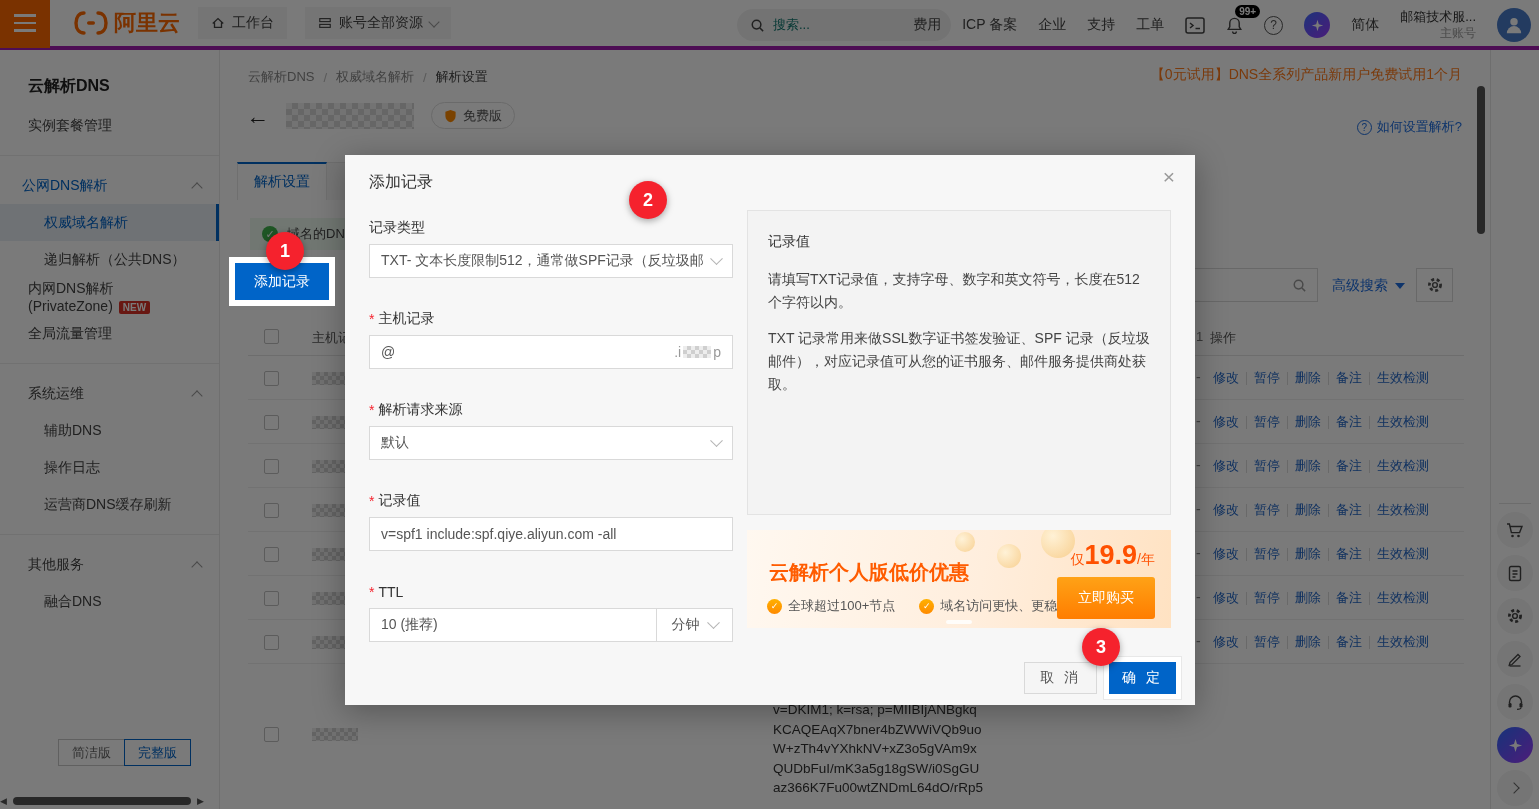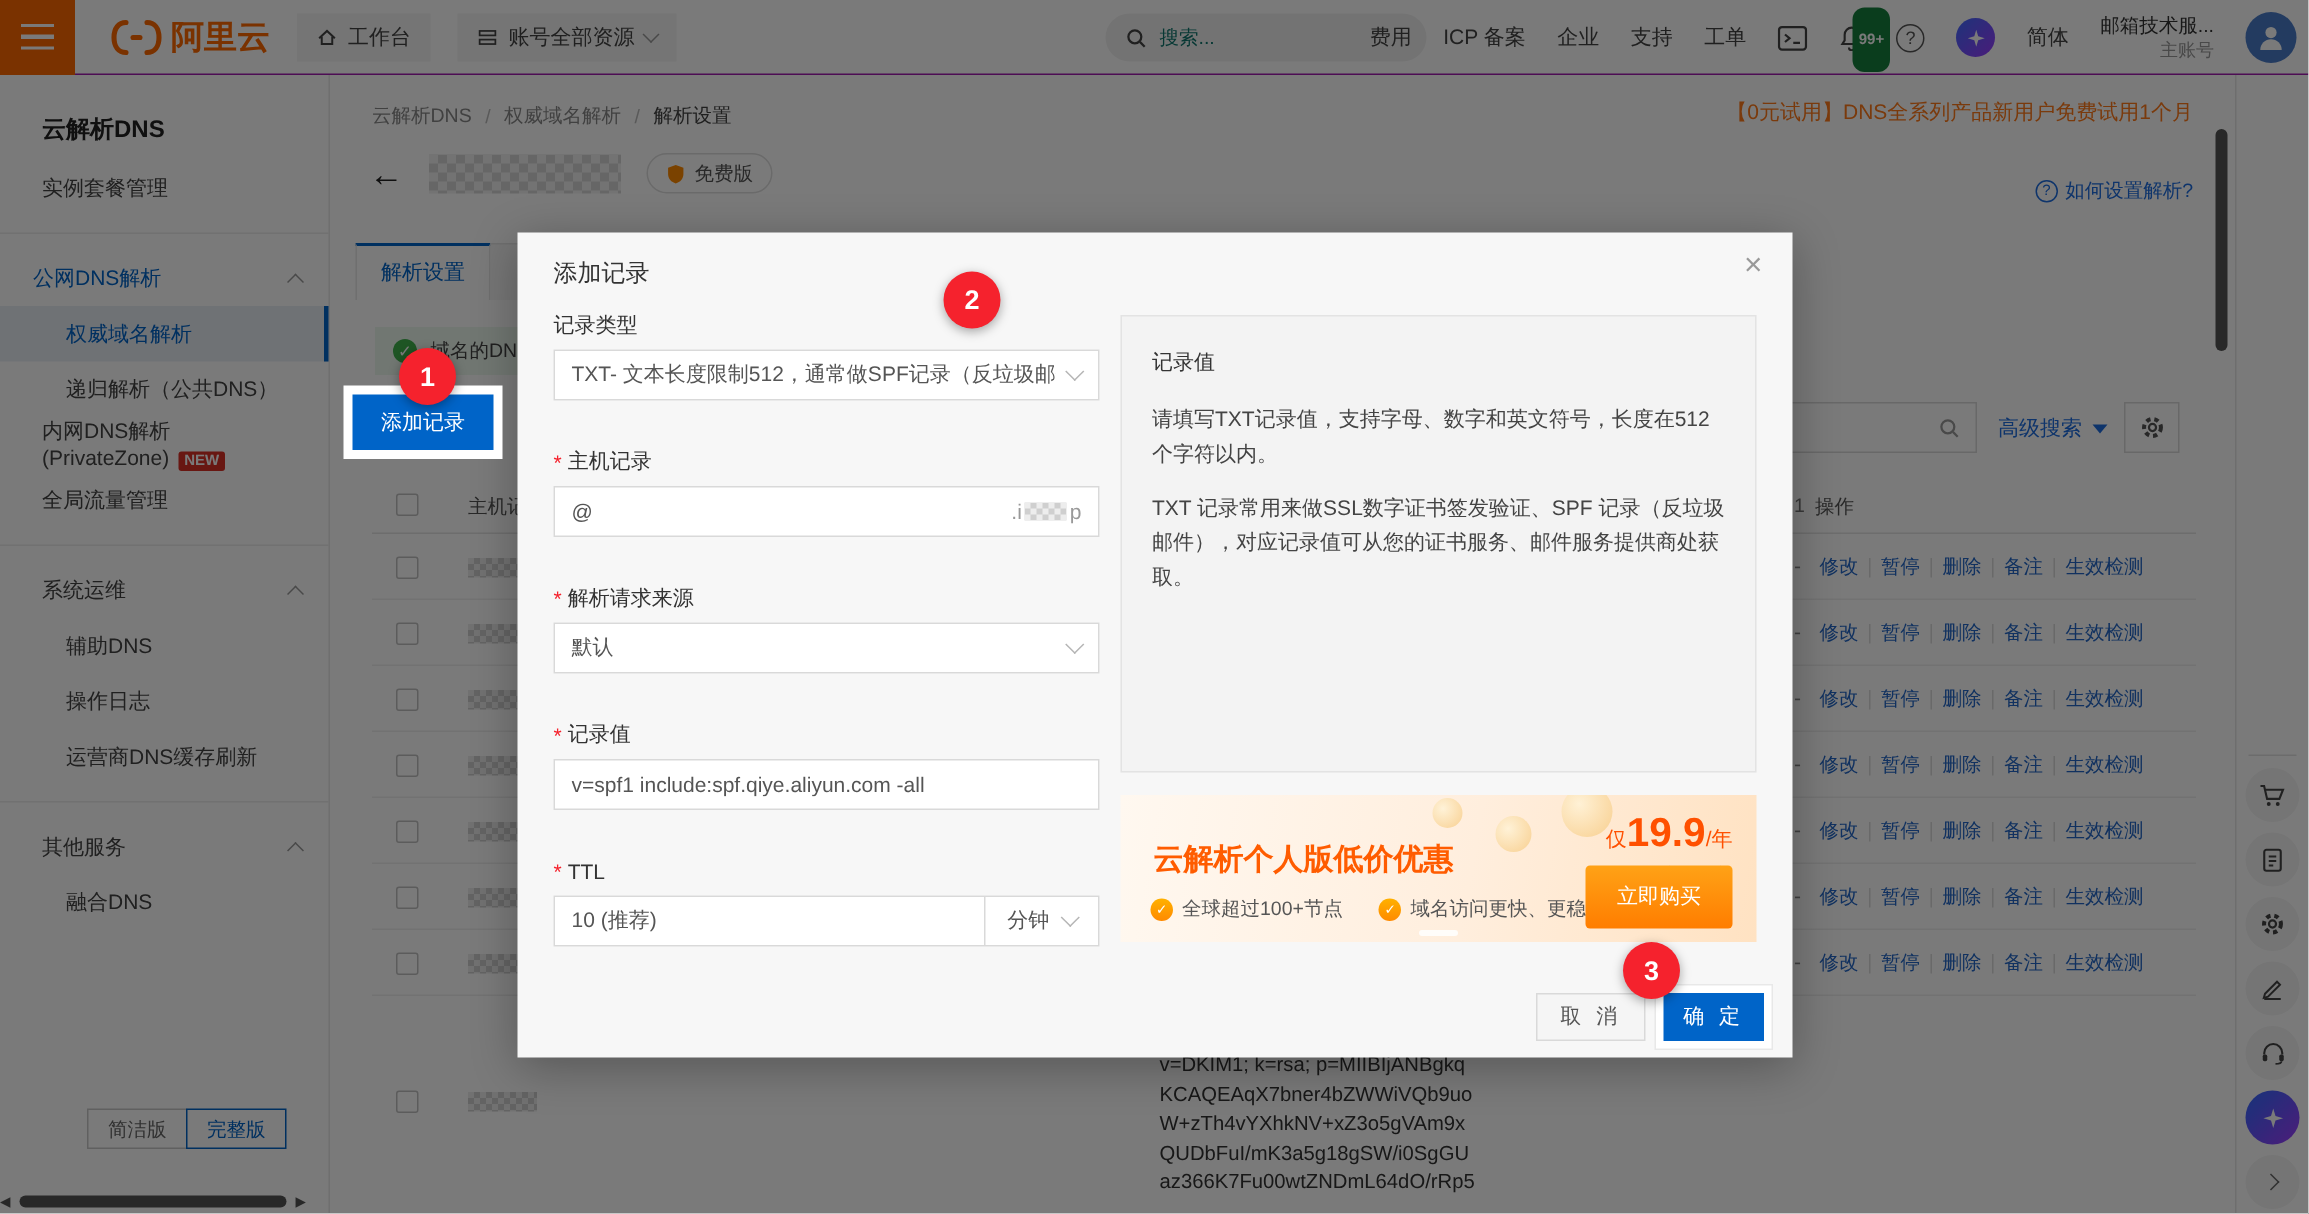--- a/index.html
+++ b/index.html
@@ -1,31 +1,31 @@
 <!DOCTYPE html>
 <html><head>
 <meta charset="utf-8">
 <style>
 *{box-sizing:border-box;margin:0;padding:0;}
 html,body{background:#dcdcdc;}
 #stage{position:relative;width:1539px;height:809px;background:#fff;overflow:hidden;
   font-family:"Liberation Sans","DejaVu Sans",sans-serif;color:#333;font-size:14px;}
 
 
-.topbar{position:absolute;left:0;top:0;width:1539px;height:50px;background:#fff;border-bottom:1px solid #a21caf;display:flex;align-items:center;}
+.topbar{position:absolute;left:0;top:0;width:1539px;height:50px;background:#fff;border-bottom:4px solid #a21caf;display:flex;align-items:center;}
 .burger{width:50px;height:50px;background:#FF6A00;display:flex;flex-direction:column;justify-content:center;align-items:center;gap:5px;flex:none;}
 .burger i{width:22px;height:2.5px;background:#fff;}
 .logo{display:flex;align-items:center;gap:6px;margin-left:24px;color:#FF6A00;font-weight:bold;font-size:22px;flex:none;}
 .chip{height:32px;background:#f4f4f4;display:flex;align-items:center;gap:7px;padding:0 13px;font-size:14px;color:#444;margin-left:18px;flex:none;}
 .chip:first-of-type{margin-left:38px;}
 .tb-search{position:absolute;left:737px;top:9px;width:214px;height:32px;background:#f1f1f1;border-radius:16px;display:flex;align-items:center;gap:8px;padding:0 13px;color:#0f766e;font-size:13px;}
 .tb-right{position:absolute;right:8px;top:0;height:50px;display:flex;align-items:center;gap:21px;}
 .tb-link{font-size:14px;color:#444;white-space:nowrap;}
 .tb-ico{color:#444;display:flex;align-items:center;position:relative;}
-.nbadge{position:absolute;left:9px;top:-11px;background:#15803d;color:#fff;font-size:10px;font-weight:bold;padding:16px 4px;border-radius:8px;line-height:11px;}
+.nbadge{position:absolute;left:9px;top:-11px;background:#000000;color:#fff;font-size:10px;font-weight:bold;padding:1px 4px;border-radius:8px;line-height:11px;}
 .qmark{width:19px;height:19px;border:1.5px solid #555;border-radius:50%;font-size:12px;display:flex;align-items:center;justify-content:center;color:#555;}
 .ai-circ{width:26px;height:26px;border-radius:50%;background:linear-gradient(135deg,#3f6bff,#9b3bff);display:flex;align-items:center;justify-content:center;color:#fff;}
 .userblock{text-align:right;line-height:16px;}
 .uname{font-size:13px;color:#333;}
 .urole{font-size:12px;color:#999;}
 .avatar{width:34px;height:34px;border-radius:50%;background:#4a7cc9;display:flex;align-items:center;justify-content:center;overflow:hidden;}
 .chev-d{width:8px;height:8px;border-right:1.5px solid #999;border-bottom:1.5px solid #999;transform:rotate(45deg);margin-top:-3px;display:inline-block;}
 .chev-u{width:8px;height:8px;border-left:1.5px solid #999;border-top:1.5px solid #999;transform:rotate(45deg);margin-top:4px;display:inline-block;}
 
 
@@ -93,21 +93,21 @@
 .rb-btn.ai{background:linear-gradient(135deg,#2f6bff,#a03cff);color:#fff;}
 .chev-r{width:8px;height:8px;border-right:1.6px solid #666;border-top:1.6px solid #666;transform:rotate(45deg);margin-left:-2px;}
 
 
 .overlay{position:absolute;inset:0;background:rgba(0,0,0,0.52);z-index:40;}
 .modal{position:absolute;left:345px;top:155px;width:850px;height:550px;background:#f7f7f7;box-shadow:0 6px 30px rgba(0,0,0,0.3);z-index:50;}
 .m-title{position:absolute;left:24px;top:17px;font-size:16px;color:#333;}
 .m-close{position:absolute;right:20px;top:11px;font-size:21px;color:#999;line-height:22px;}
 .m-form{position:absolute;left:24px;top:52px;width:364px;}
 .fgroup{margin-bottom:31px;}
-.flabel{font-size:14px;color:#333;height:20px;margin-bottom:6px;display:flex;align-items:center;gap:4px;}
+.flabel{font-size:14px;color:#333;height:20px;margin-bottom:6px;display:flex;align-items:center;gap:4px;margin-top:11px;}
 .req{color:#f5222d;}
 .fbox{height:34px;border:1px solid #d9d9d9;background:#fff;display:flex;align-items:center;padding:0 11px;font-size:14px;color:#555;justify-content:space-between;gap:8px;}
 .fbox .val{white-space:nowrap;overflow:hidden;}
 .suffix{color:#999;display:flex;align-items:center;gap:1px;}
 .msfx{width:28px;height:12px;display:inline-block;margin:0 1px;}
 .chev-sel{width:9px;height:9px;border-right:1.6px solid #b5b5b5;border-bottom:1.6px solid #b5b5b5;transform:rotate(45deg) translate(-2px,-2px);flex:none;}
 .ttlrow{padding:0;}
 .ttlrow .val{flex:1;padding:0 11px;}
 .unit{width:76px;height:100%;border-left:1px solid #d9d9d9;display:flex;align-items:center;justify-content:center;gap:9px;color:#555;}
 .m-aside{position:absolute;left:402px;top:55px;width:424px;}

